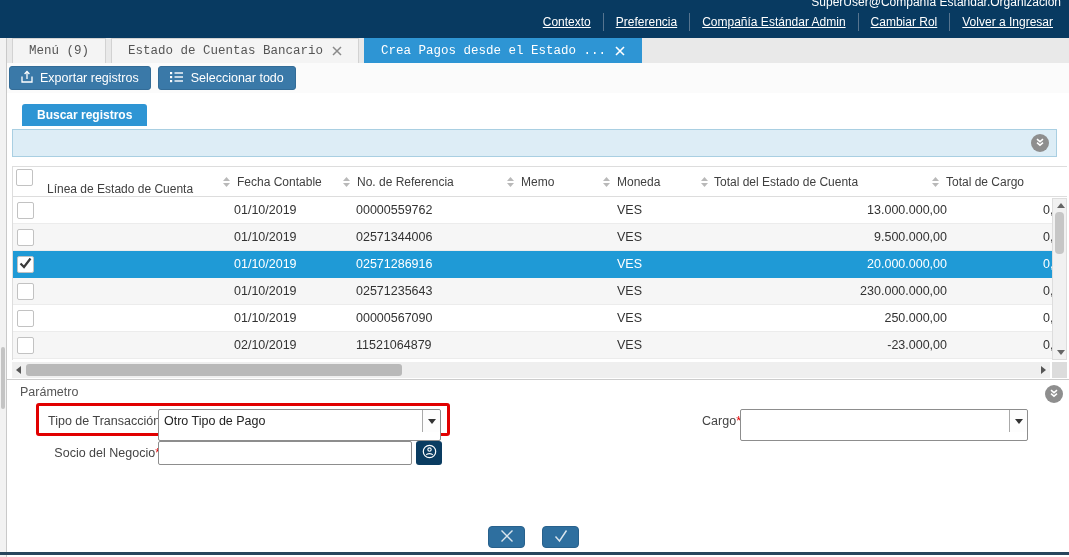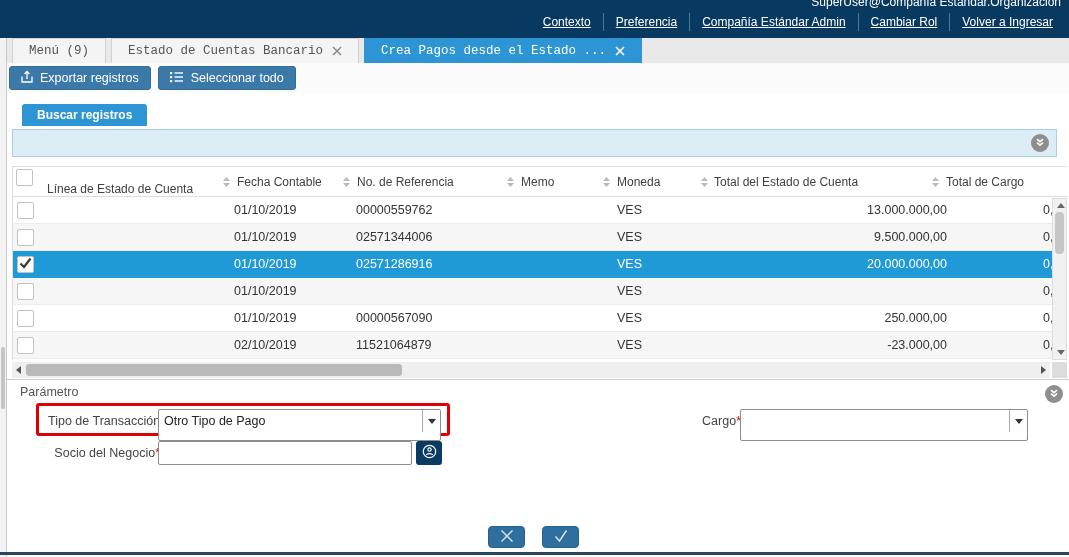--- a/index.html
+++ b/index.html
@@ -249,22 +249,24 @@
       <div class="cell c-ref">02571286916</div>
       <div class="cell c-memo"></div>
       <div class="cell c-moneda">VES</div>
       <div class="cell c-total">20.000.000,00</div>
       <div class="cell c-cargo">0,00</div>
     </div>
 
     <div class="row odd" style="top:81px;">
       <div class="checkbox"></div>
       <div class="cell c-fecha">01/10/2019</div>
-      <div class="cell c-memo"></div>
-      <div class="cell c-moneda">VES</div>
+      <div class="cell c-ref">02571235643</div>
+      <div class="cell c-memo"></div>
+      <div class="cell c-moneda">VES</div>
+      <div class="cell c-total">230.000.000,00</div>
       <div class="cell c-cargo">0,00</div>
     </div>
 
     <div class="row" style="top:108px;">
       <div class="checkbox"></div>
       <div class="cell c-fecha">01/10/2019</div>
       <div class="cell c-ref">00000567090</div>
       <div class="cell c-memo"></div>
       <div class="cell c-moneda">VES</div>
       <div class="cell c-total">250.000,00</div>

